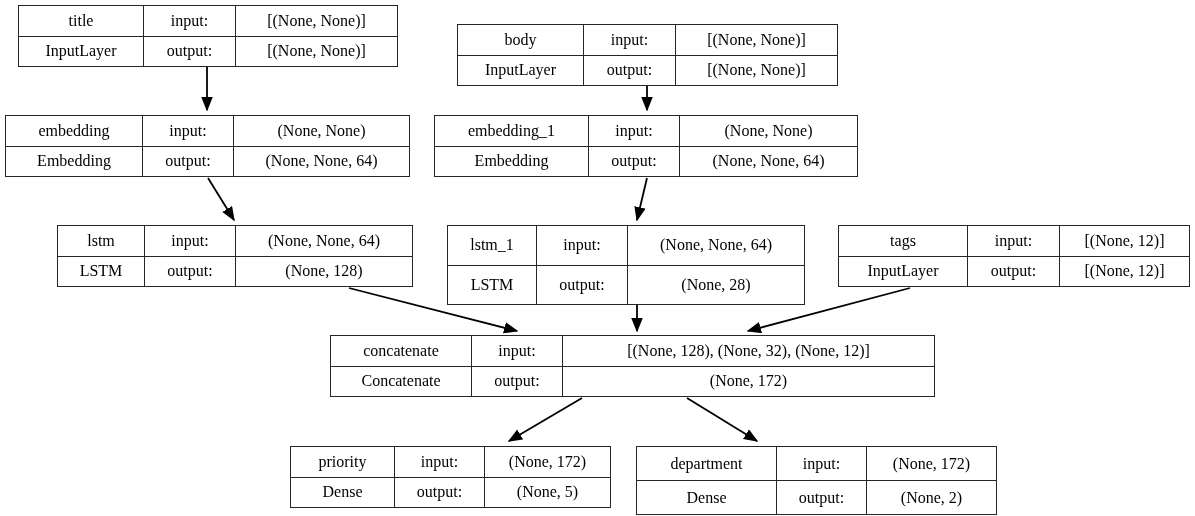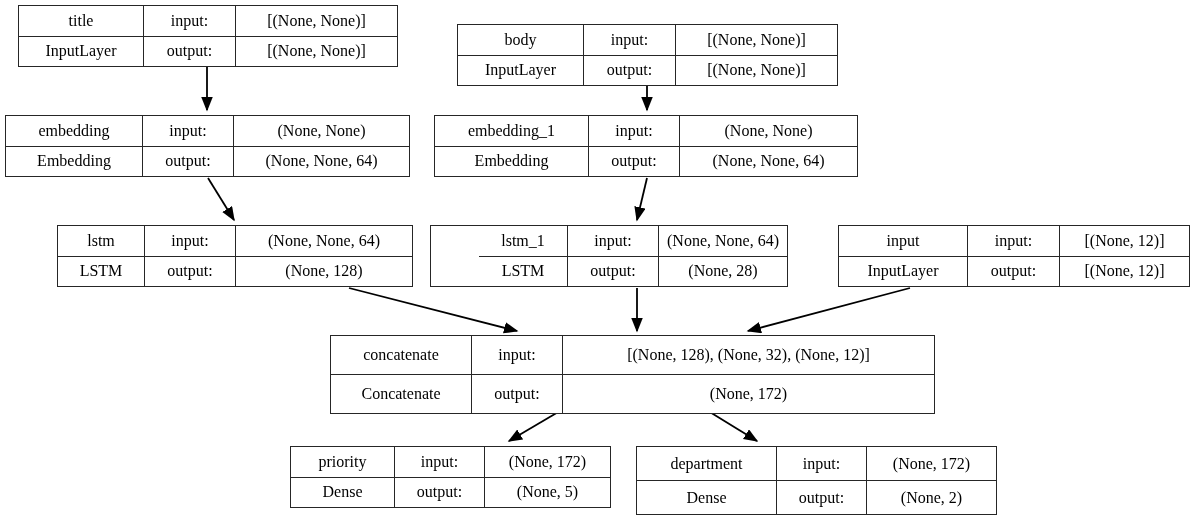--- a/index.html
+++ b/index.html
@@ -139,47 +139,47 @@
       <div class="cell c-io" style="width:91px">input:</div>
       <div class="cell c-val" style="flex:1">(None, None, 64)</div>
     </div>
     <div class="node-row">
       <div class="cell c-name" style="width:87px">LSTM</div>
       <div class="cell c-io" style="width:91px">output:</div>
       <div class="cell c-val" style="flex:1">(None, 128)</div>
     </div>
   </div>
 
-  <div class="node" style="left:430px; top:225px; width:358px; height:62px;padding-left:48px;">
+  <div class="node" style="left:447px; top:225px; width:358px; height:80px;">
     <div class="node-row top">
       <div class="cell c-name" style="width:89px">lstm_1</div>
       <div class="cell c-io" style="width:91px">input:</div>
       <div class="cell c-val" style="flex:1">(None, None, 64)</div>
     </div>
     <div class="node-row">
       <div class="cell c-name" style="width:89px">LSTM</div>
       <div class="cell c-io" style="width:91px">output:</div>
       <div class="cell c-val" style="flex:1">(None, 28)</div>
     </div>
   </div>
 
   <div class="node" style="left:838px; top:225px; width:352px; height:62px;">
     <div class="node-row top">
-      <div class="cell c-name" style="width:129px">input</div>
+      <div class="cell c-name" style="width:129px">tags</div>
       <div class="cell c-io" style="width:92px">input:</div>
       <div class="cell c-val" style="flex:1">[(None, 12)]</div>
     </div>
     <div class="node-row">
       <div class="cell c-name" style="width:129px">InputLayer</div>
       <div class="cell c-io" style="width:92px">output:</div>
       <div class="cell c-val" style="flex:1">[(None, 12)]</div>
     </div>
   </div>
 
-  <div class="node" style="left:330px; top:335px; width:605px; height:79px;">
+  <div class="node" style="left:330px; top:335px; width:605px; height:62px;">
     <div class="node-row top">
       <div class="cell c-name" style="width:141px">concatenate</div>
       <div class="cell c-io" style="width:91px">input:</div>
       <div class="cell c-val" style="flex:1">[(None, 128), (None, 32), (None, 12)]</div>
     </div>
     <div class="node-row">
       <div class="cell c-name" style="width:141px">Concatenate</div>
       <div class="cell c-io" style="width:91px">output:</div>
       <div class="cell c-val" style="flex:1">(None, 172)</div>
     </div>

